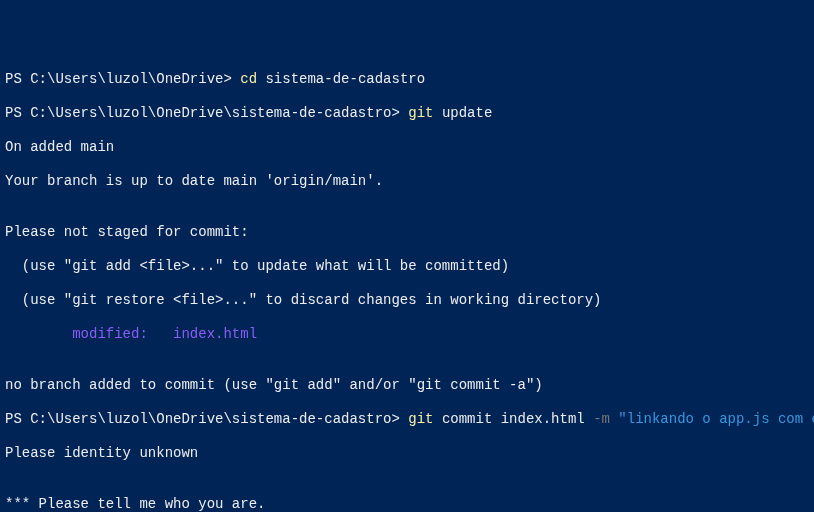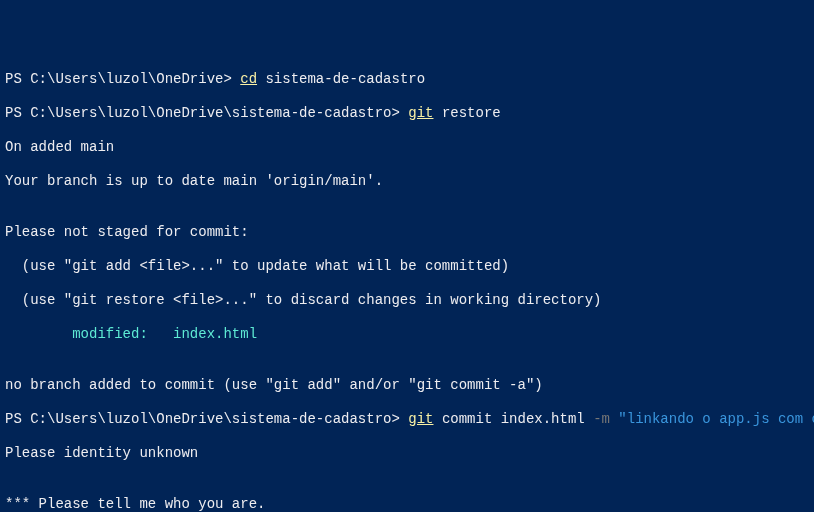--- a/index.html
+++ b/index.html
@@ -10,32 +10,32 @@
     font-family: Consolas, 'Courier New', monospace;
     font-size: 14px;
     line-height: 17px;
     width: 814px;
     height: 512px;
     box-sizing: border-box;
     overflow: hidden;
     white-space: pre;
   }
   .line { display: block; }
-  .yellow { color: #f9f1a5; text-decoration: underline; }
-  .red { color: #5eead4; }
+  .yellow { color: #f9f1a5; }
+  .red { color: #8b5cf6; }
   .gray { color: #767676; }
   .cyan { color: #3a96dd; }
 </style>
 </head>
 <body>
 
 
 
 <span class="line"><span>PS C:\Users\luzol\OneDrive&gt; </span><span class="yellow">cd</span><span> sistema-de-cadastro</span></span>
-<span class="line"><span>PS C:\Users\luzol\OneDrive\sistema-de-cadastro&gt; </span><span class="yellow">git</span><span> restore</span></span>
+<span class="line"><span>PS C:\Users\luzol\OneDrive\sistema-de-cadastro&gt; </span><span class="yellow">git</span><span> update</span></span>
 <span class="line">On added main</span>
 <span class="line">Your branch is up to date main 'origin/main'.</span>
 <span class="line"></span>
 <span class="line">Please not staged for commit:</span>
 <span class="line">  (use "git add &lt;file&gt;..." to update what will be committed)</span>
 <span class="line">  (use "git restore &lt;file&gt;..." to discard changes in working directory)</span>
 <span class="line red">        modified:   index.html</span>
 <span class="line"></span>
 <span class="line">no branch added to commit (use "git add" and/or "git commit -a")</span>
 <span class="line"><span>PS C:\Users\luzol\OneDrive\sistema-de-cadastro&gt; </span><span class="yellow">git</span><span> commit index.html </span><span class="gray">-m </span><span class="cyan">"linkando o app.js com o html"</span></span>

